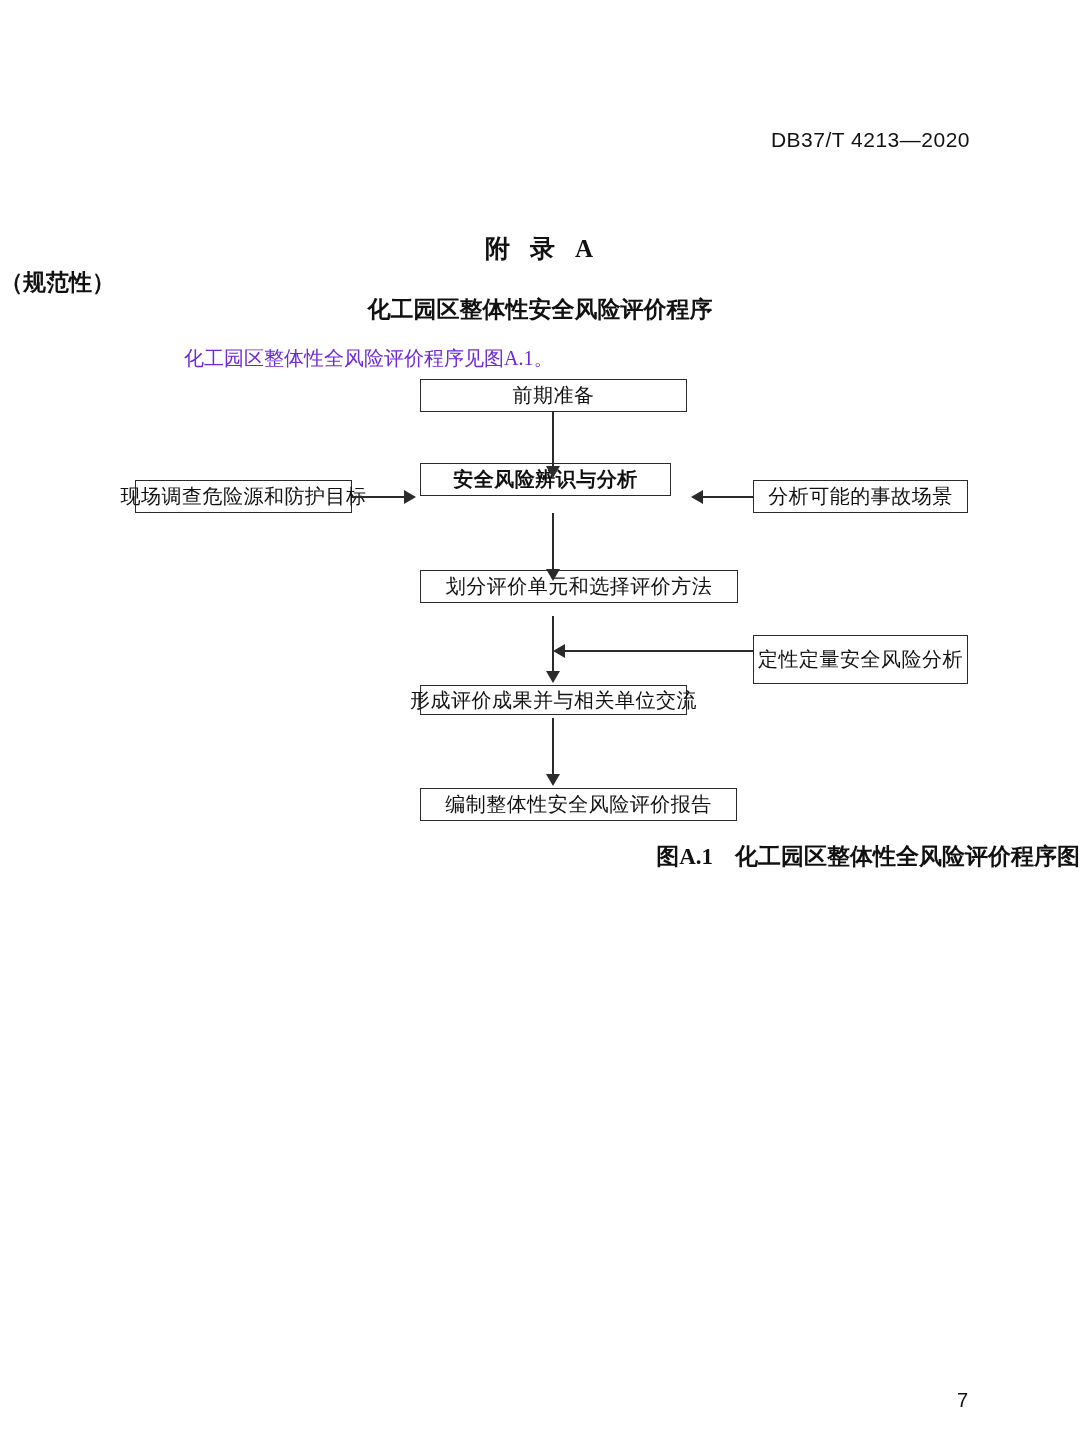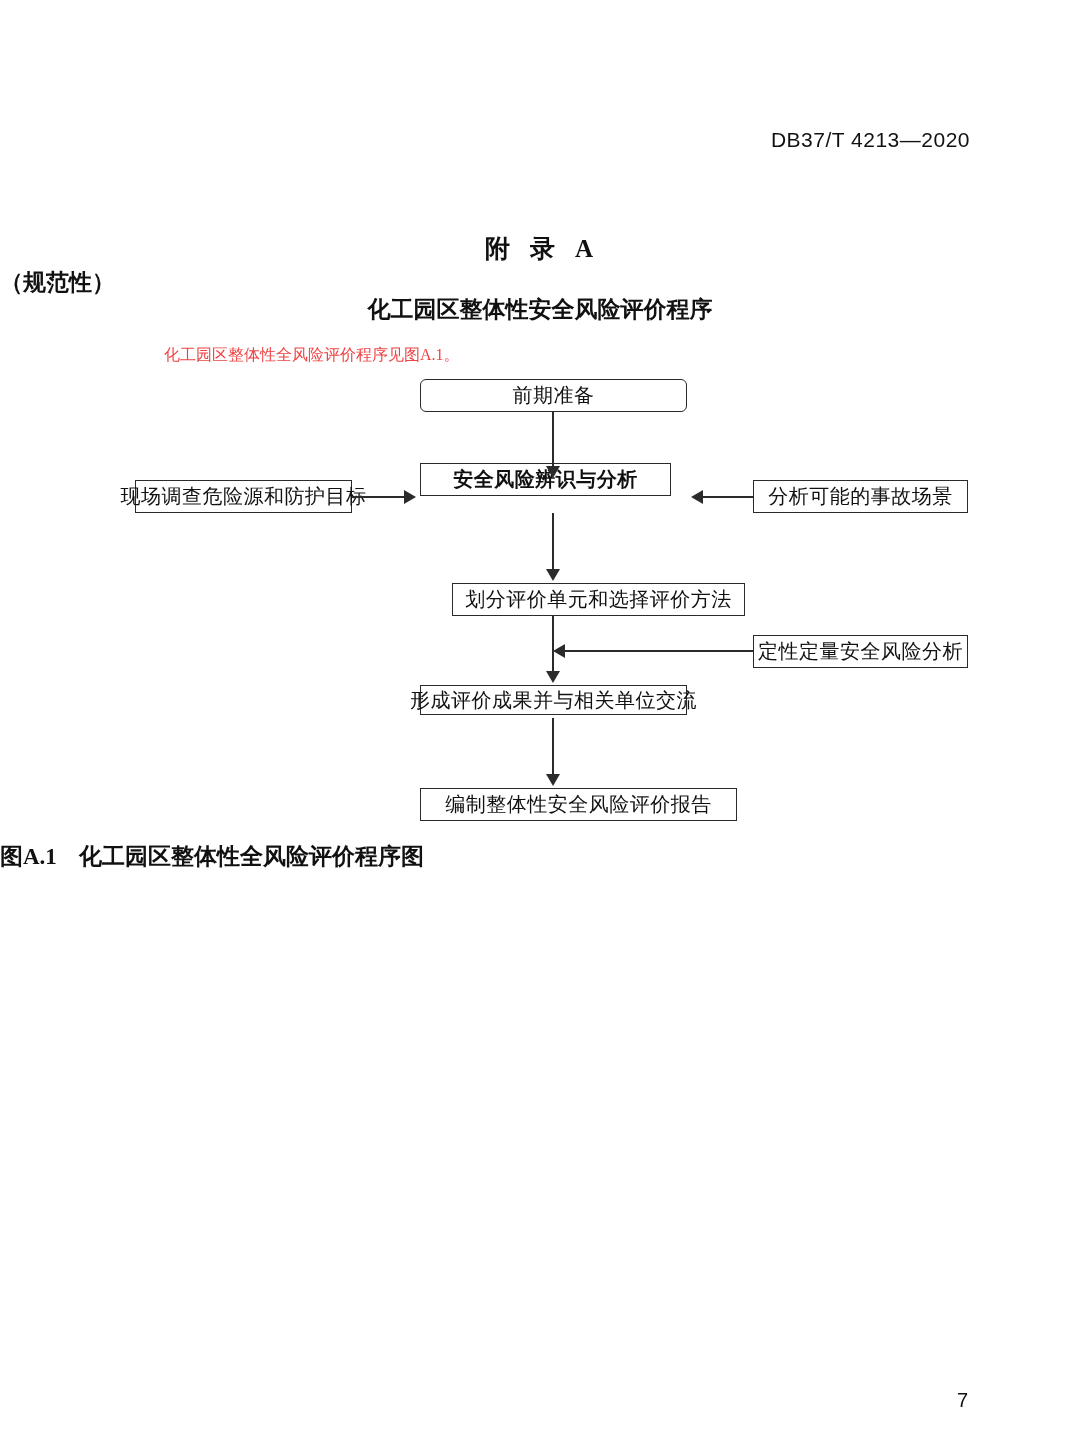--- a/index.html
+++ b/index.html
@@ -63,23 +63,23 @@
     text-align: center;
     font-size: 23px;
     font-weight: bold;
     color: #111;
   }
 
   
   .intro {
     position: absolute;
     top: 345px;
-    left: 164px;
-    font-size: 16px;
-    color: #ef4444;
+    left: 184px;
+    font-size: 20px;
+    color: #6d28d9;
     white-space: nowrap;
   }
 
   
   .flow {
     position: absolute;
     top: 0;
     left: 0;
     width: 1080px;
     height: 900px;
@@ -91,29 +91,29 @@
     background: #ffffff;
     display: flex;
     align-items: center;
     justify-content: center;
     font-size: 20px;
     color: #111;
     white-space: nowrap;
     letter-spacing: 0.5px;
   }
   
-  .n-prep   { left: 420px; top: 379px;  width: 267px; height: 33px; border-radius: 6px; }
+  .n-prep   { left: 420px; top: 379px;  width: 267px; height: 33px; }
   .n-ident  { left: 420px; top: 463px;  width: 251px; height: 33px; font-weight: bold; }
-  .n-unit   { left: 420px; top: 583px;  width: 293px; height: 33px; margin-left: 32px; }
+  .n-unit   { left: 420px; top: 570px;  width: 318px; height: 33px; }
   .n-result { left: 420px; top: 685px;  width: 267px; height: 30px; }
   .n-report { left: 420px; top: 788px;  width: 317px; height: 33px; }
   
   .n-survey { left: 135px; top: 480px;  width: 217px; height: 33px; }
   .n-scene  { left: 753px; top: 480px;  width: 215px; height: 33px; }
-  .n-quant  { left: 753px; top: 635px;  width: 215px; height: 33px; }
+  .n-quant  { left: 753px; top: 635px;  width: 215px; height: 49px; }
 
   
   .line {
     position: absolute;
     background: #2b2b2b;
   }
   .v { width: 2px; }
   .h { height: 2px; }
 
   
@@ -137,21 +137,21 @@
     border-bottom: 7px solid transparent;
     border-left: 12px solid #2b2b2b;
   }
 
   
   .fig-caption {
     position: absolute;
     top: 841px;
     left: 0;
     width: 1080px;
-    text-align: left;
+    text-align: right;
     font-size: 23px;
     font-weight: bold;
     color: #111;
   }
   .fig-caption .gap { display: inline-block; width: 22px; }
 
   
   .page-number {
     position: absolute;
     bottom: 30px;

